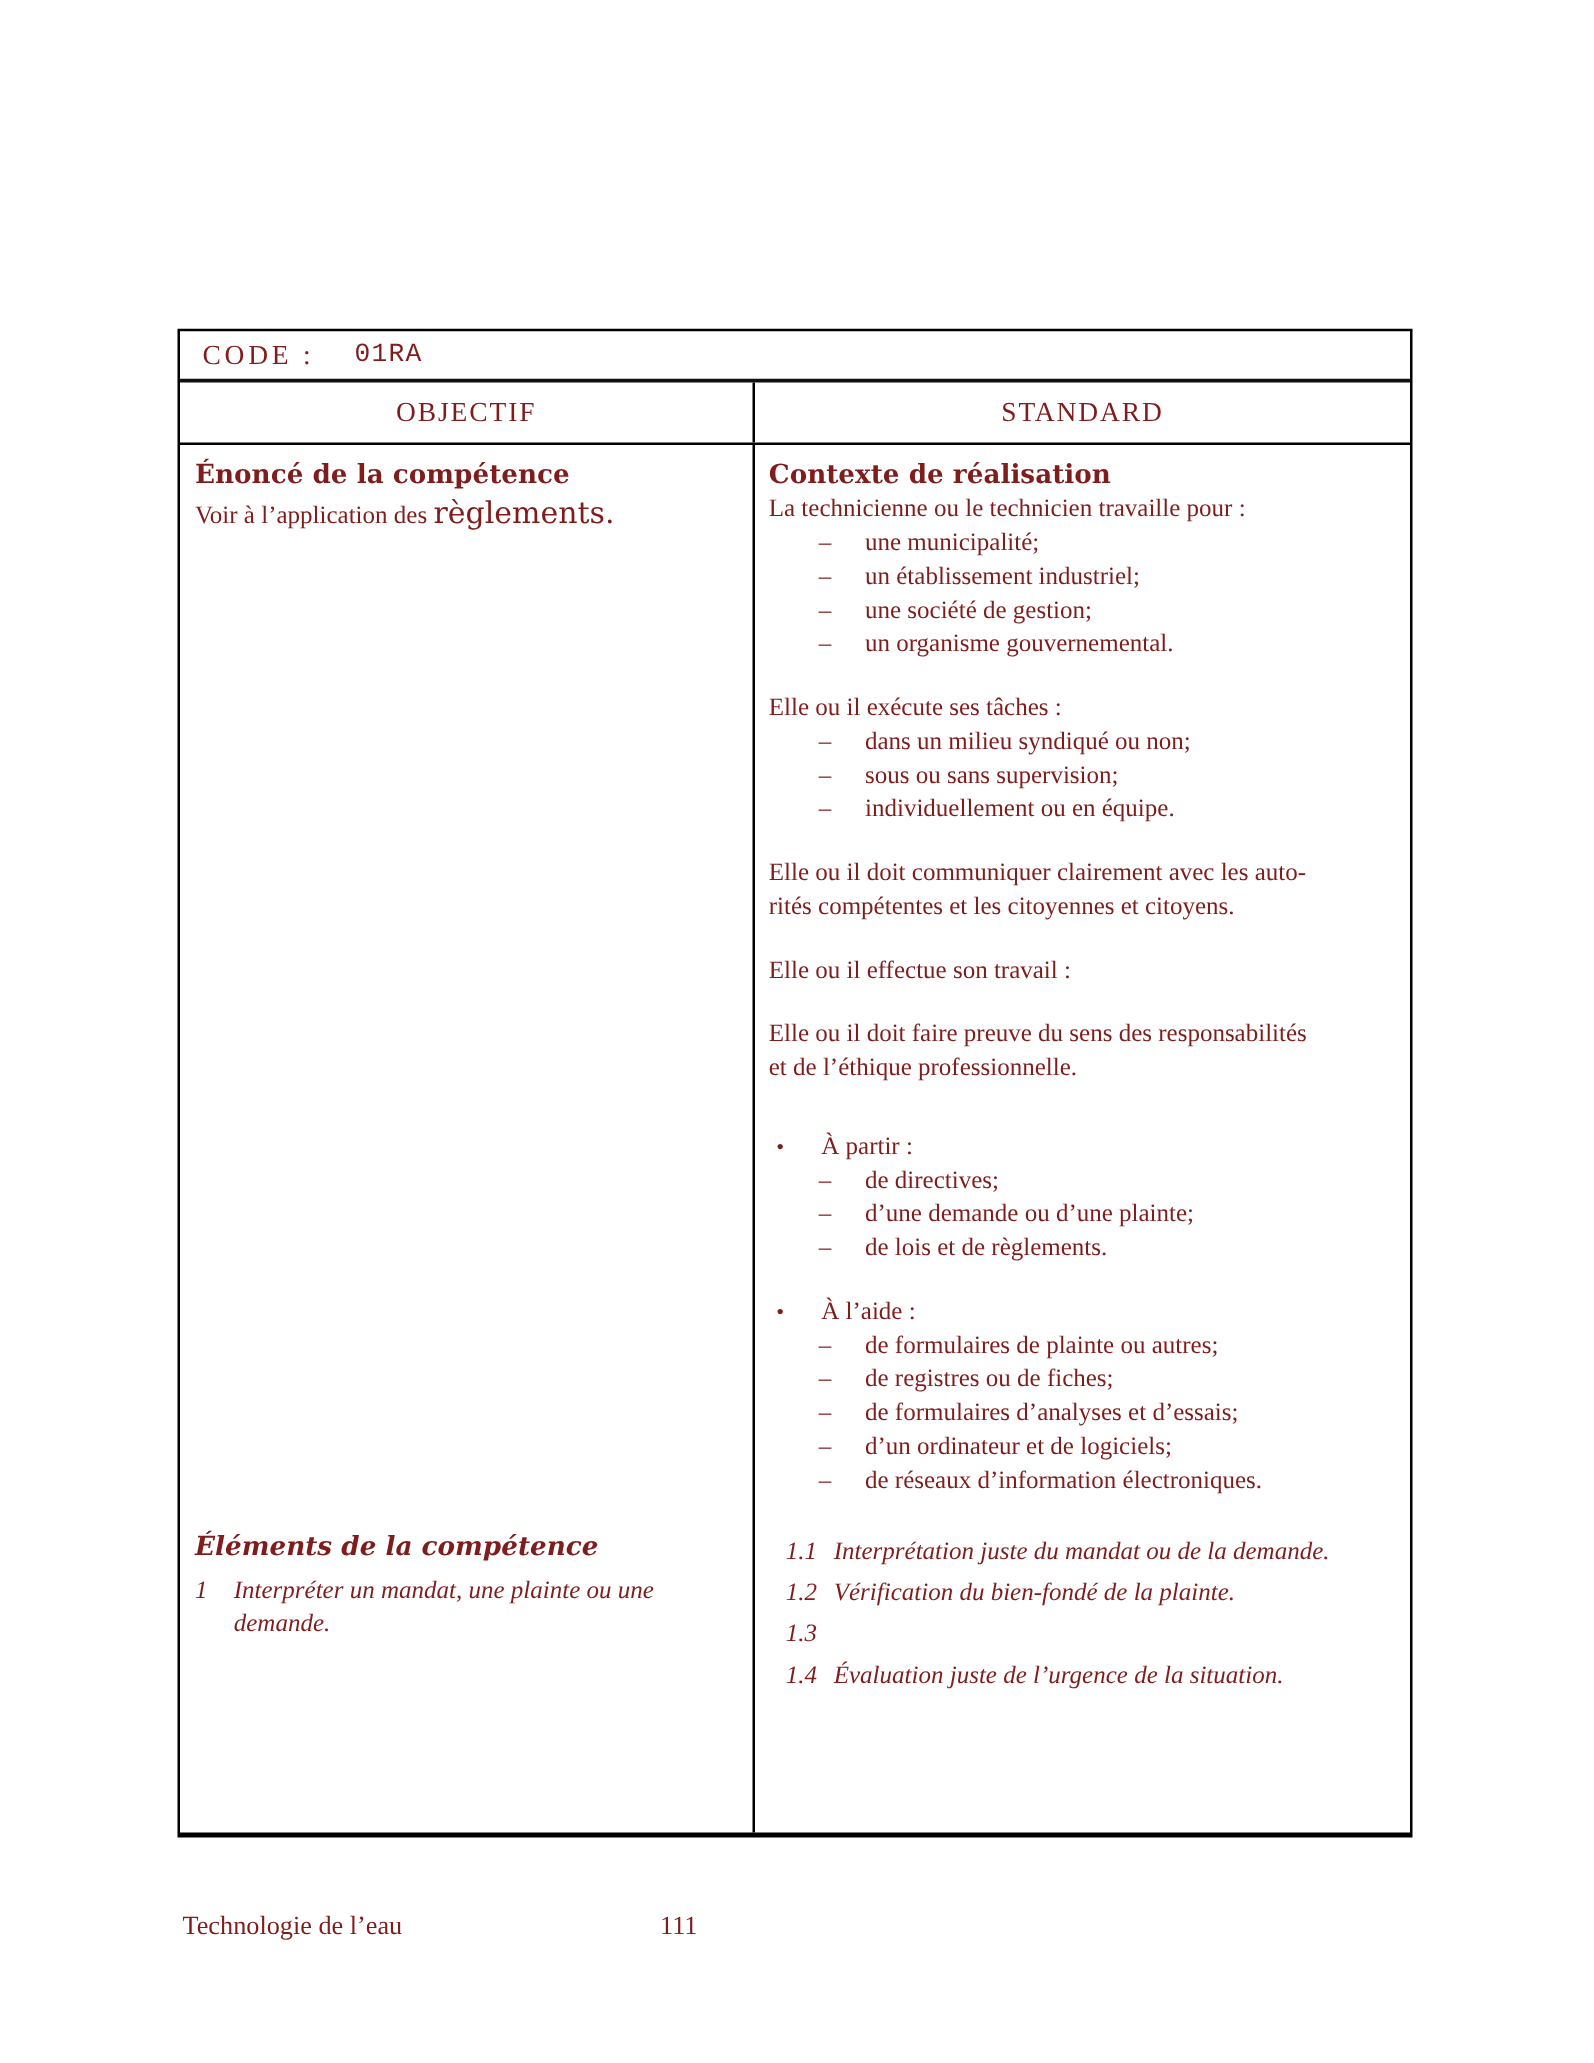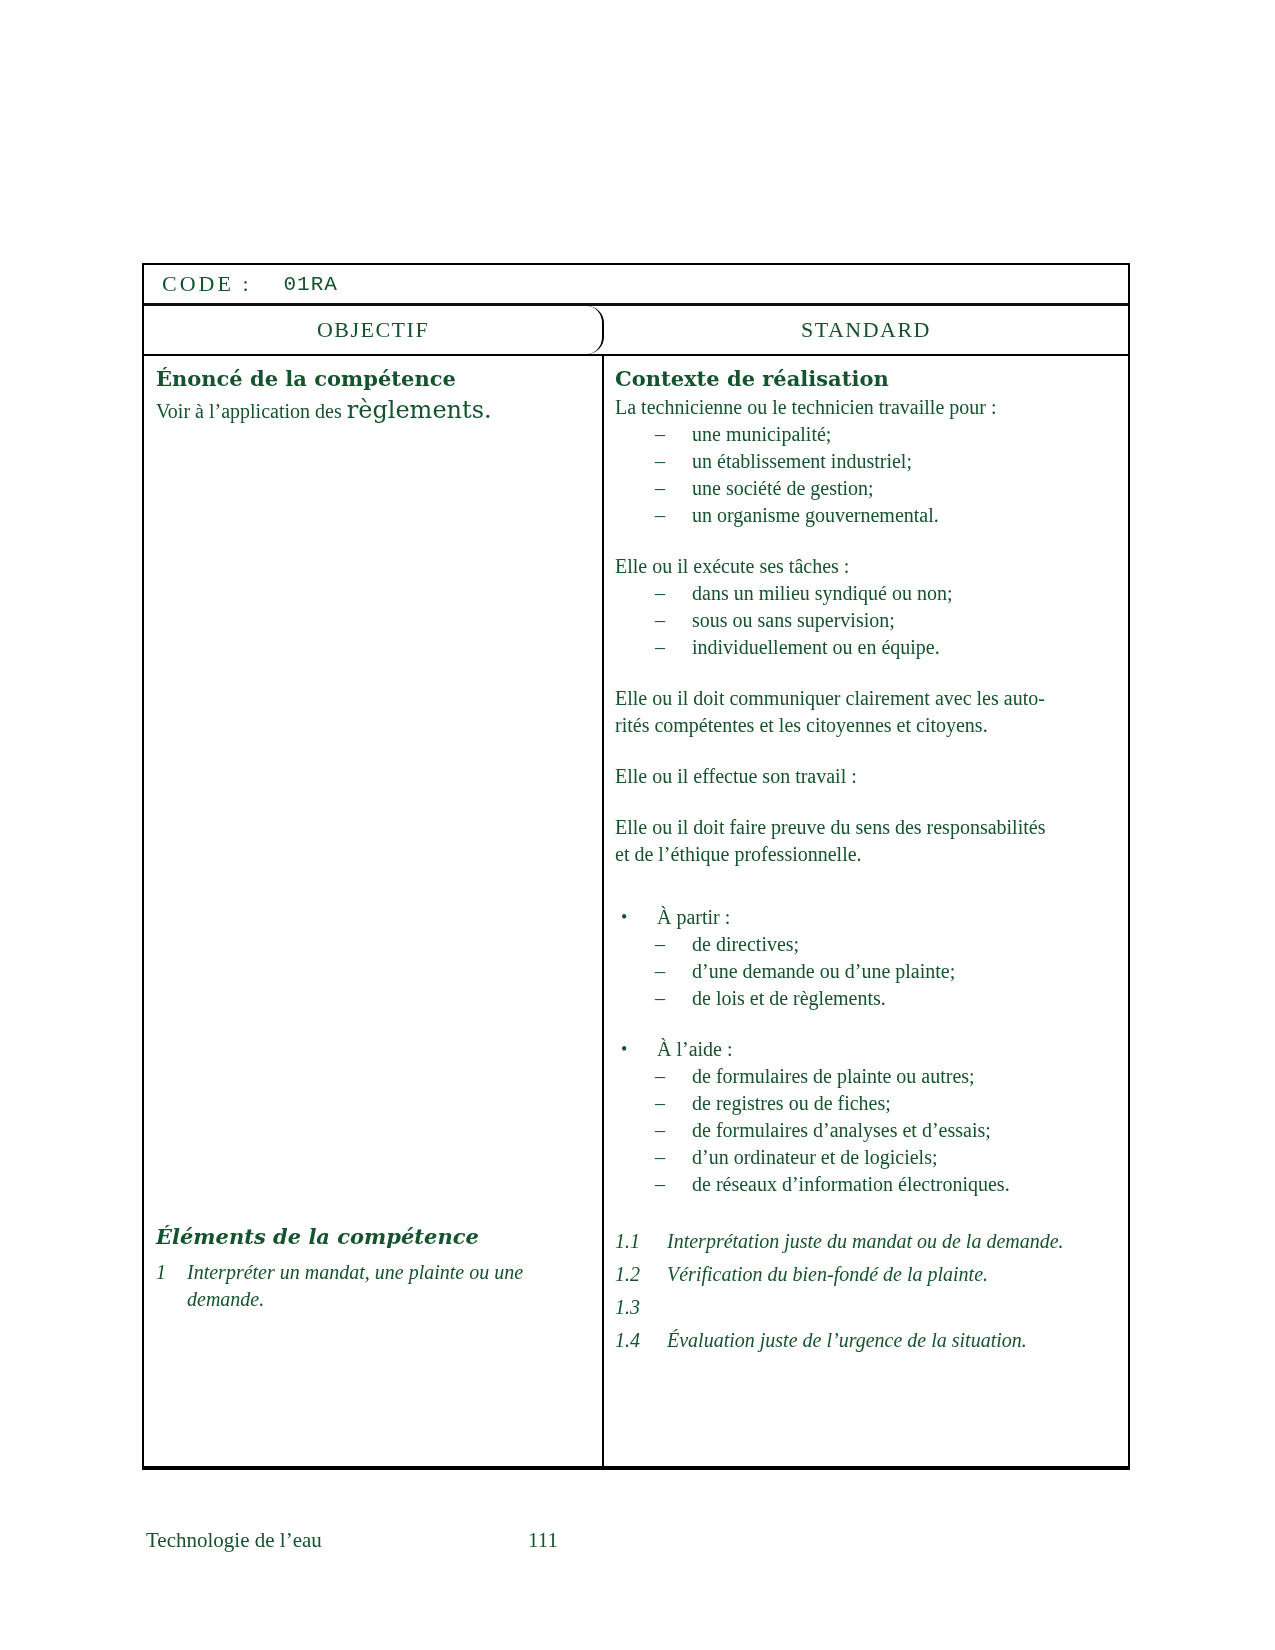--- a/index.html
+++ b/index.html
@@ -1,20 +1,20 @@
 <!DOCTYPE html>
 <html><head>
 <meta charset="utf-8">
 <style>
   html,body { margin:0; padding:0; background:#e8e8e8; }
   .page {
     position:relative;
     width:1275px; height:1650px;
     background:#ffffff;
-    color:#14532d;
+    color:#7f1d1d;
     font-family:"Liberation Serif", serif;
     overflow:hidden;
   }
   .tbl {
     position:absolute; left:142px; top:263px;
     width:988px; height:1207px;
     box-sizing:border-box;
     border:2px solid #000;
     border-bottom-width:4px;
     display:flex; flex-direction:column;
@@ -23,21 +23,21 @@
   .code-row {
     flex:0 0 38px;
     border-bottom:3px solid #111;
     display:flex; align-items:center;
     padding-left:18px;
   }
   .code-label { font-size:22px; letter-spacing:3px; }
   .code-value { font-family:"Liberation Mono", monospace; font-size:21px; margin-left:32px; letter-spacing:1px; }
 
   .hdr-row { flex:0 0 48px; border-bottom:2px solid #000; display:flex; }
-  .hdr-cell { display:flex; align-items:center; justify-content:center; font-size:22px; letter-spacing:1.5px; box-sizing:border-box;border-radius:17px; }
+  .hdr-cell { display:flex; align-items:center; justify-content:center; font-size:22px; letter-spacing:1.5px; box-sizing:border-box; }
   .hdr-left { width:460px; border-right:2px solid #000; }
   .hdr-right { flex:1; }
 
   .body-row { flex:1; display:flex; min-height:0; }
   .cell { box-sizing:border-box; position:relative; font-size:20px; line-height:27px; }
   .cell-left { width:460px; border-right:2px solid #000; padding:8px 10px 0 12px; }
   .cell-right { flex:1; padding:8px 10px 0 11px;border-radius:23px; }
 
   .col-heading {
     font-family:"DejaVu Serif", serif;
@@ -59,21 +59,21 @@
   .bullet-row { display:flex; margin-left:6px; }
   .bullet { flex:0 0 36px; font-size:18px; }
 
   .lower { position:absolute; top:866px; left:0; right:0;font-style:italic; }
   .lower-left { padding-left:12px; padding-right:10px; }
   .lower-right { padding-left:11px; padding-right:8px; }
 
   .elem-row { display:flex; margin-top:7px; }
   .elem-num { flex:0 0 31px; }
   .crit-row { display:flex; margin-top:6px; }
-  .crit-num { flex:0 0 52px; }
+  .crit-num { flex:0 0 52px;text-align:center; }
 
   .footer-left  { position:absolute; left:146px; top:1528px; font-size:21px; }
   .footer-page  { position:absolute; left:528px; top:1528px; font-size:21px;text-align:center; }
 </style>
 </head>
 <body>
 
 <div class="page">
 
   <div class="tbl">

